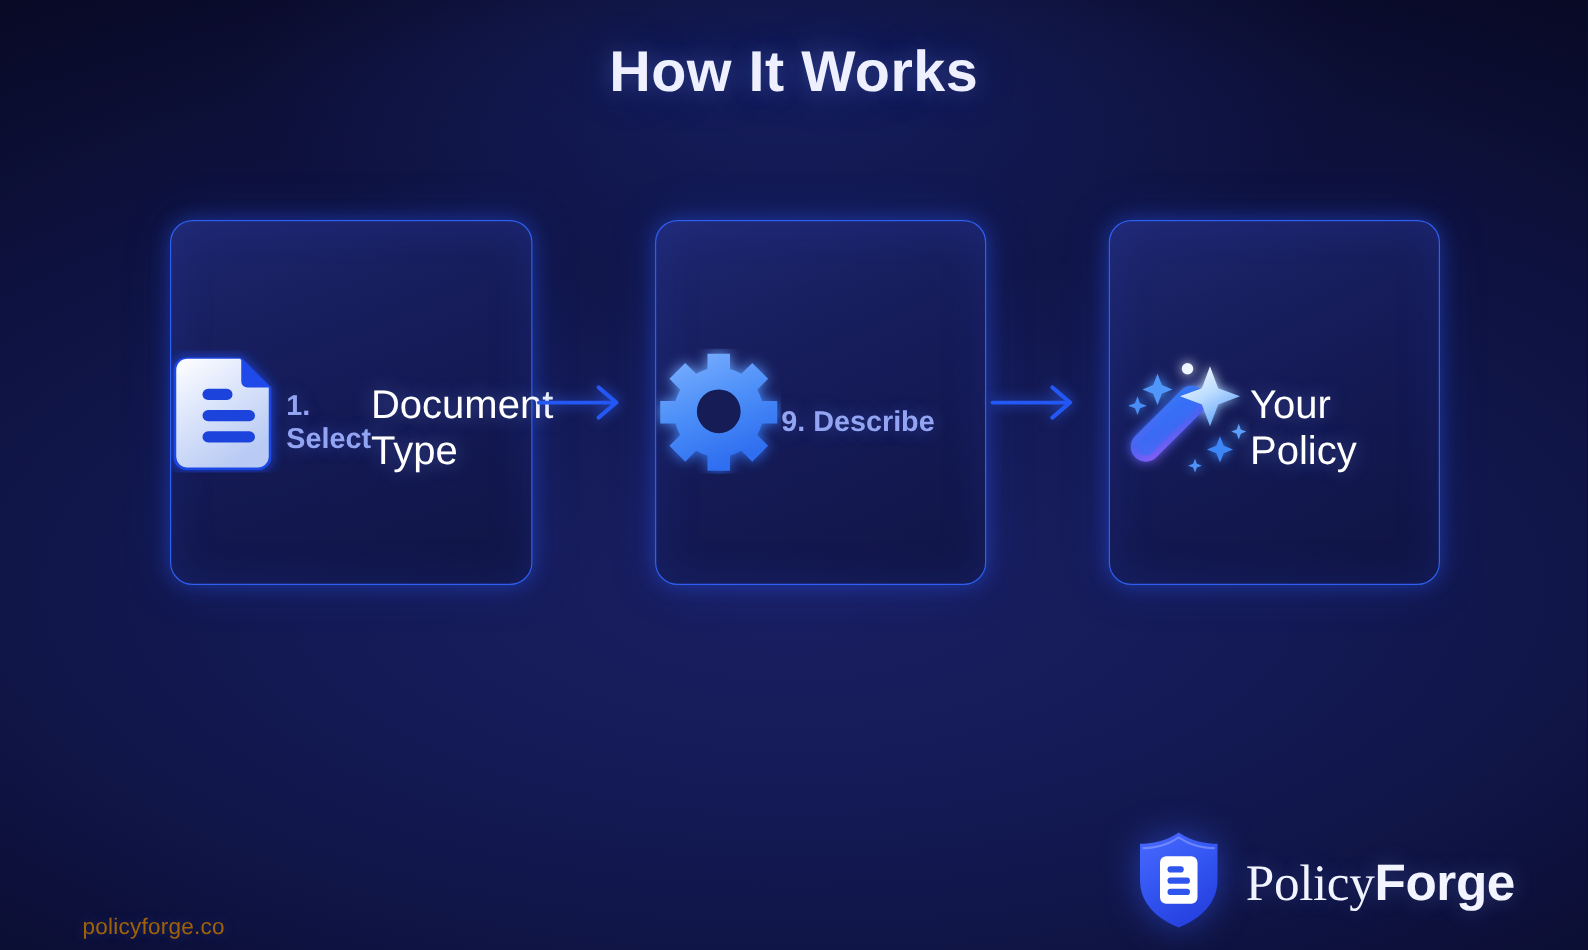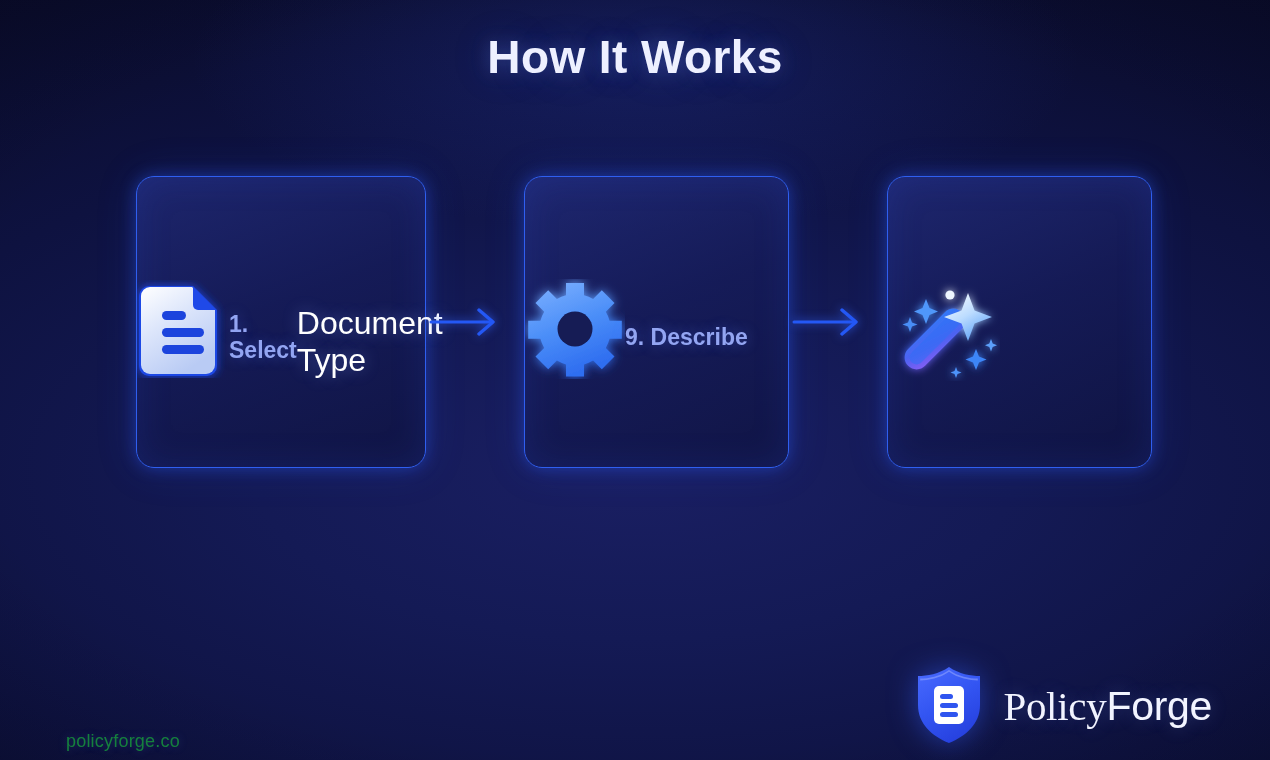--- a/index.html
+++ b/index.html
@@ -104,42 +104,42 @@
     justify-content:center;
     flex:0 0 auto;
   }
   .connector svg { display:block; filter:drop-shadow(0 0 5px rgba(50,100,255,0.8)); }
 
   
   #site-url {
     position:absolute;
     left:66px; bottom:8px;
     font-size:18px;
-    color:#15803d;
+    color:#a16207;
     letter-spacing:0.2px;
     text-shadow:0 0 10px rgba(120,150,255,0.25);
   }
 
   #brand-lockup {
     position:absolute;
     right:58px; bottom:12px;
     display:flex;
     align-items:center;
     gap:16px;
   }
   #brand-mark { filter:drop-shadow(0 0 14px rgba(50,90,240,0.55)); }
   #brand-wordmark {
     font-size:41px;
     color:#f2f4ff;
     letter-spacing:-0.3px;
     text-shadow:0 0 18px rgba(120,150,255,0.30);
     white-space:nowrap;
   }
   #brand-word-1 { font-weight:400;font-family:Liberation Serif, serif; }
-  #brand-word-2 { font-weight:normal; }
+  #brand-word-2 { font-weight:bold; }
 </style>
 </head>
 <body>
 
 <div id="bg-base"></div>
 <div id="bg-glow-top"></div>
 <div id="bg-vignette"></div>
 
 <h1 id="page-title">How It Works</h1>
 
@@ -250,20 +250,21 @@
           <path d="M80 16 L86.5 33.5 L104 40 L86.5 46.5 L80 64 L73.5 46.5 L56 40 L73.5 33.5 Z" fill="url(#starGrad)"></path>
           <path d="M38 22 L41.5 31 L50 34.5 L41.5 38 L38 47 L34.5 38 L26 34.5 L34.5 31 Z" fill="#4f97fa"></path>
           <path d="M88 72 L91 79.5 L98.5 82.5 L91 85.5 L88 93 L85 85.5 L77.5 82.5 L85 79.5 Z" fill="#3e86f8"></path>
           <path d="M22 40 L24 45.5 L29.5 47.5 L24 49.5 L22 55 L20 49.5 L14.5 47.5 L20 45.5 Z" fill="#4a8ef7"></path>
           <path d="M103 62 L104.7 66.5 L109 68.2 L104.7 70 L103 74.5 L101.3 70 L97 68.2 L101.3 66.5 Z" fill="#5ca0fb"></path>
           <path d="M68 90 L69.5 94 L73.5 95.5 L69.5 97 L68 101 L66.5 97 L62.5 95.5 L66.5 94 Z" fill="#4d93f9"></path>
           <circle cx="62" cy="18" r="4.6" fill="#eef6ff"></circle>
         </g>
       </svg>
     </div>
+    <div class="step-title">Your Policy</div>
   </div>
 
 </div>
 
 <div id="site-url">policyforge.co</div>
 
 <div id="brand-lockup">
   <div id="brand-mark">
     <svg width="76" height="80" viewBox="0 0 76 80">
       <defs>

